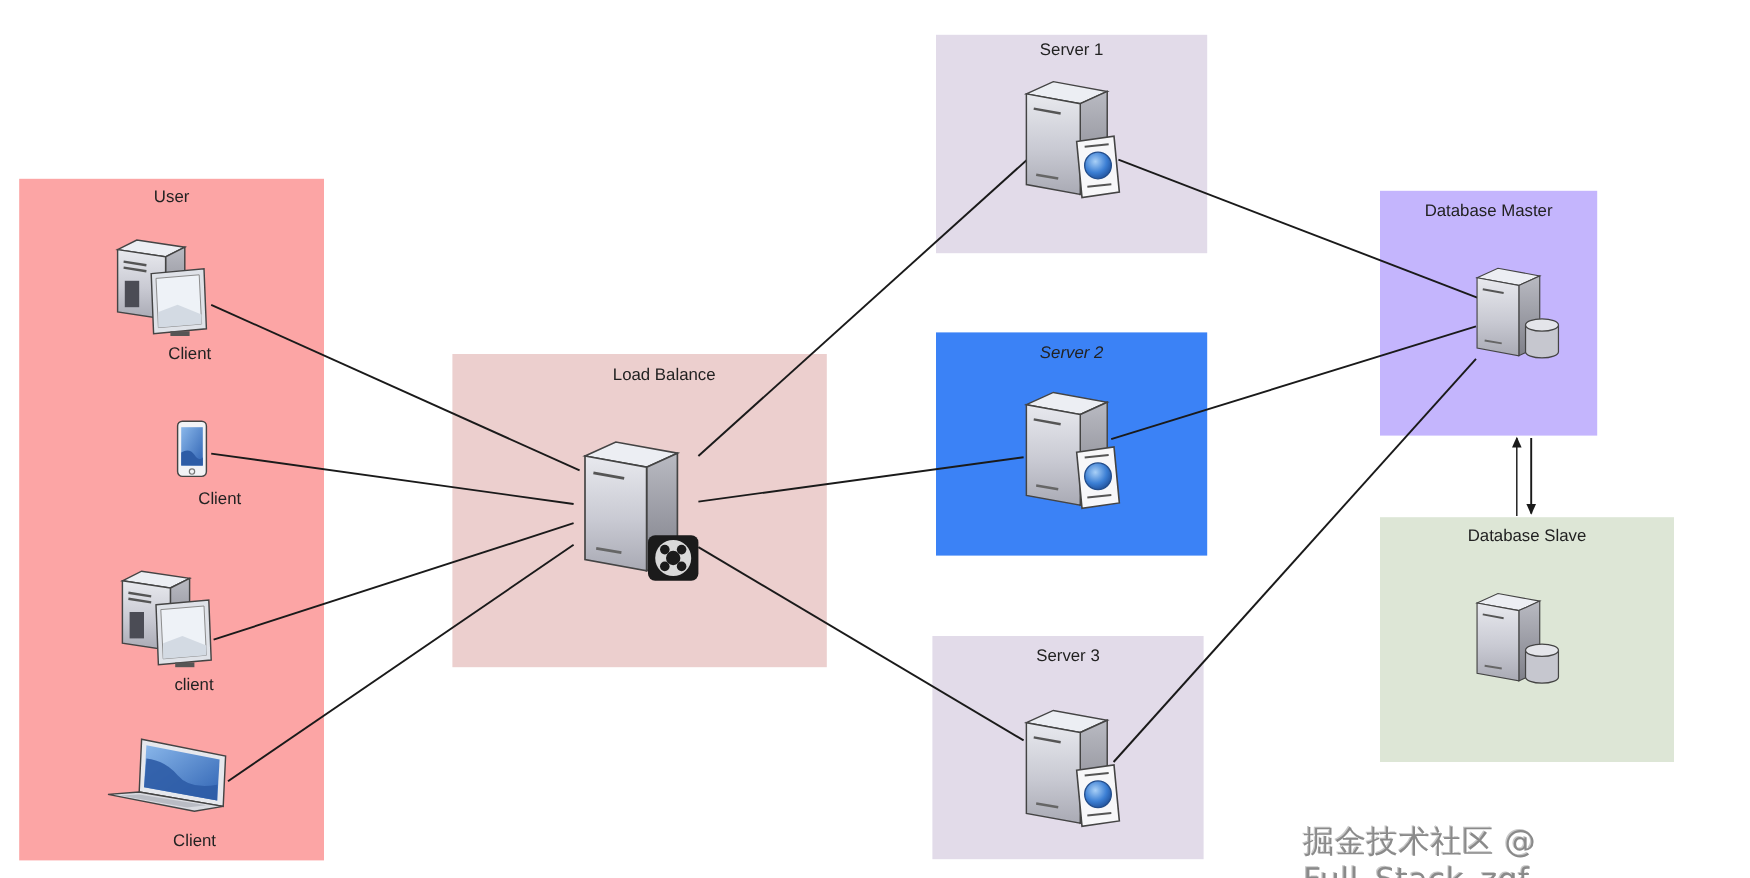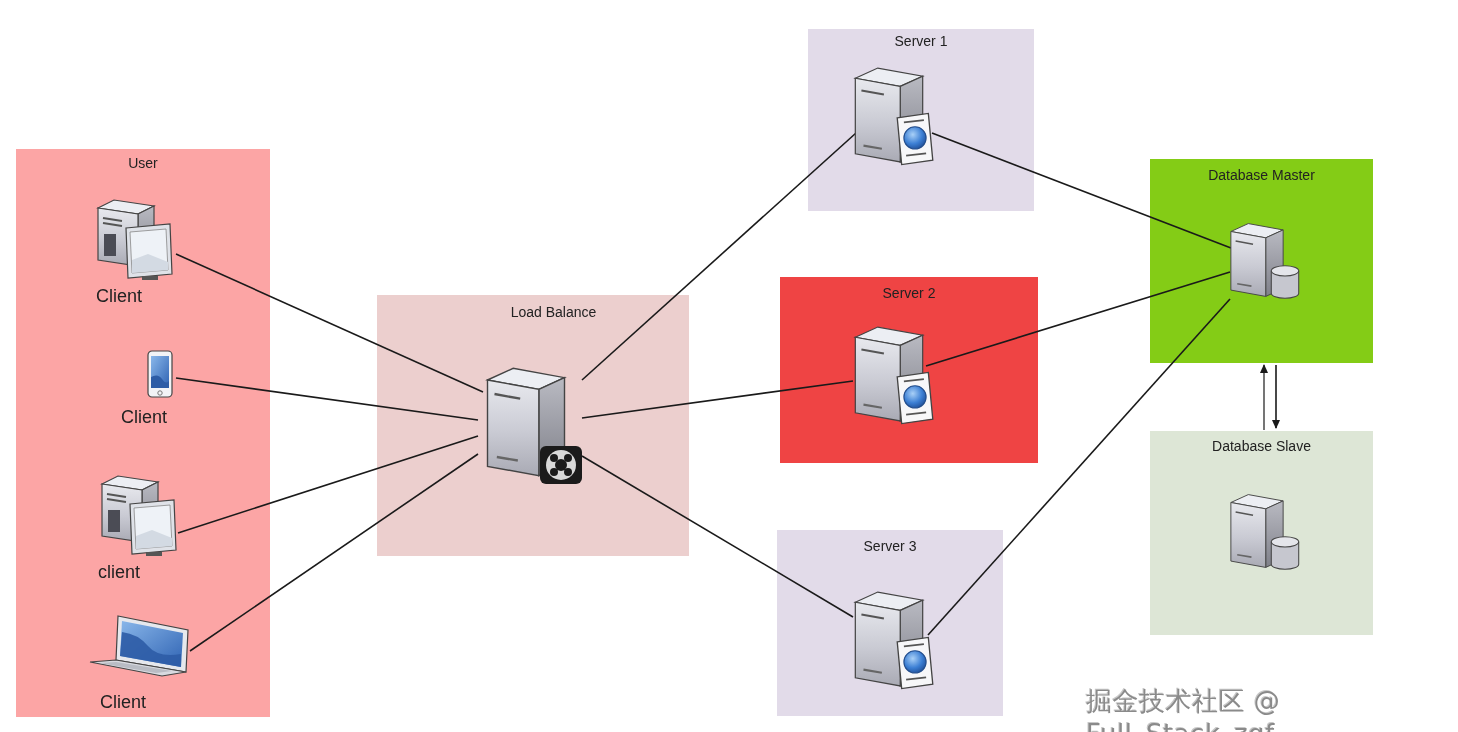--- a/index.html
+++ b/index.html
@@ -1,21 +1,21 @@
 <!DOCTYPE html>
 <html><head>
 <meta charset="utf-8">
 <style>
   html, body { margin: 0; padding: 0; }
   body { width: 1458px; height: 732px; background: #ffffff; position: relative; overflow: hidden;
          font-family: "Liberation Sans", sans-serif; }
   .group { position: absolute; }
   .group-title { position: absolute; left: 0; right: 0; text-align: center; font-size: 14px; color: #222; }
   .node { position: absolute; }
-  .node-label { position: absolute; font-size: 18px; color: #222; text-align: left; width: 80px; }
+  .node-label { position: absolute; font-size: 14px; color: #222; text-align: right; width: 80px; }
   #links { position: absolute; left: 0; top: 0; }
   .watermark { position: absolute; left: 1086px; top: 684px; font-size: 26px; color: #8a8a8a;
                text-shadow: 1px 1px 0 #ffffff, -1px -1px 0 #c8c8c8; font-family: "DejaVu Sans", sans-serif; letter-spacing: 0.5px; }
 </style>
 </head>
 <body>
 
 <svg width="0" height="0" style="position:absolute">
   <defs>
     <linearGradient id="srvFront" x1="0" y1="0" x2="0" y2="1">
@@ -55,33 +55,33 @@
     </symbol>
   </defs>
 </svg>
 
 <div class="group" style="left:16px;top:149px;width:254px;height:568px;background:#fca5a5;">
   <div class="group-title" style="top:6px;">User</div>
 </div>
 <div class="group" style="left:377px;top:295px;width:312px;height:261px;background:#eccfce;">
   <div class="group-title" style="top:9px;padding-left:41px;">Load Balance</div>
 </div>
-<div class="group" style="left:780px;top:29px;width:226px;height:182px;background:#e2dbe9;margin-left:28px;">
+<div class="group" style="left:780px;top:29px;width:226px;height:182px;background:#e2dbe9;">
   <div class="group-title" style="top:4px;">Server 1</div>
 </div>
-<div class="group" style="left:780px;top:277px;width:258px;height:186px;background:#ef4444;">
+<div class="group" style="left:780px;top:277px;width:226px;height:186px;background:#3b82f6;font-style:italic;">
   <div class="group-title" style="top:8px;">Server 2</div>
 </div>
 <div class="group" style="left:777px;top:530px;width:226px;height:186px;background:#e2dbe9;">
   <div class="group-title" style="top:8px;">Server 3</div>
 </div>
-<div class="group" style="left:1150px;top:159px;width:223px;height:204px;background:#84cc16;">
+<div class="group" style="left:1150px;top:159px;width:181px;height:204px;background:#c4b5fd;">
   <div class="group-title" style="top:8px;">Database Master</div>
 </div>
-<div class="group" style="left:1150px;top:431px;width:223px;height:204px;background:#dde6d6;">
+<div class="group" style="left:1150px;top:431px;width:245px;height:204px;background:#dde6d6;">
   <div class="group-title" style="top:7px;">Database Slave</div>
 </div>
 
 <svg id="links" width="1458" height="732">
   <defs>
     <marker id="arrow" markerWidth="10" markerHeight="10" refX="8" refY="5" orient="auto" markerUnits="userSpaceOnUse">
       <path d="M0,1 L9,5 L0,9 Z" fill="#1a1a1a"></path>
     </marker>
   </defs>
   <g stroke="#1a1a1a" stroke-width="1.6" fill="none">

